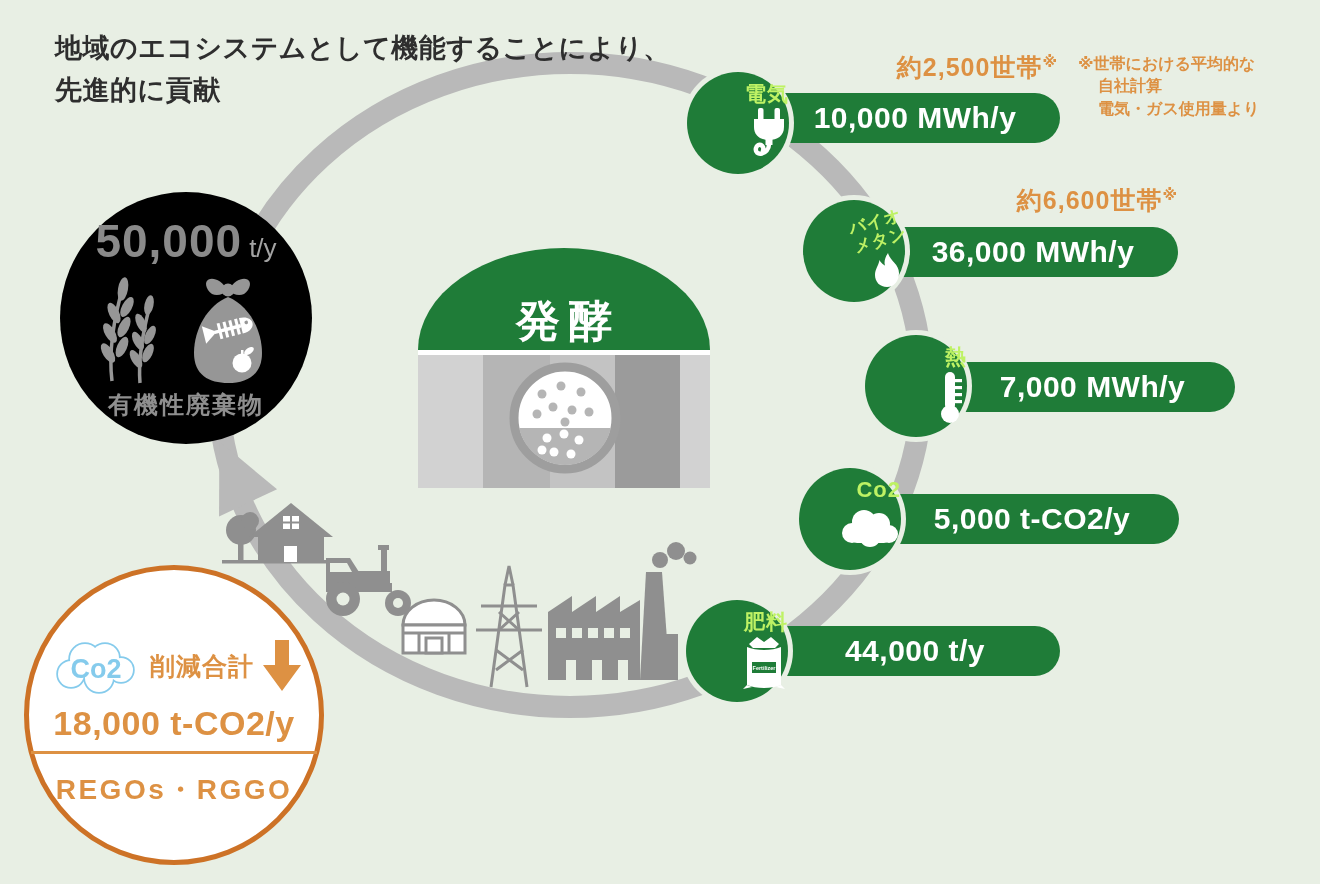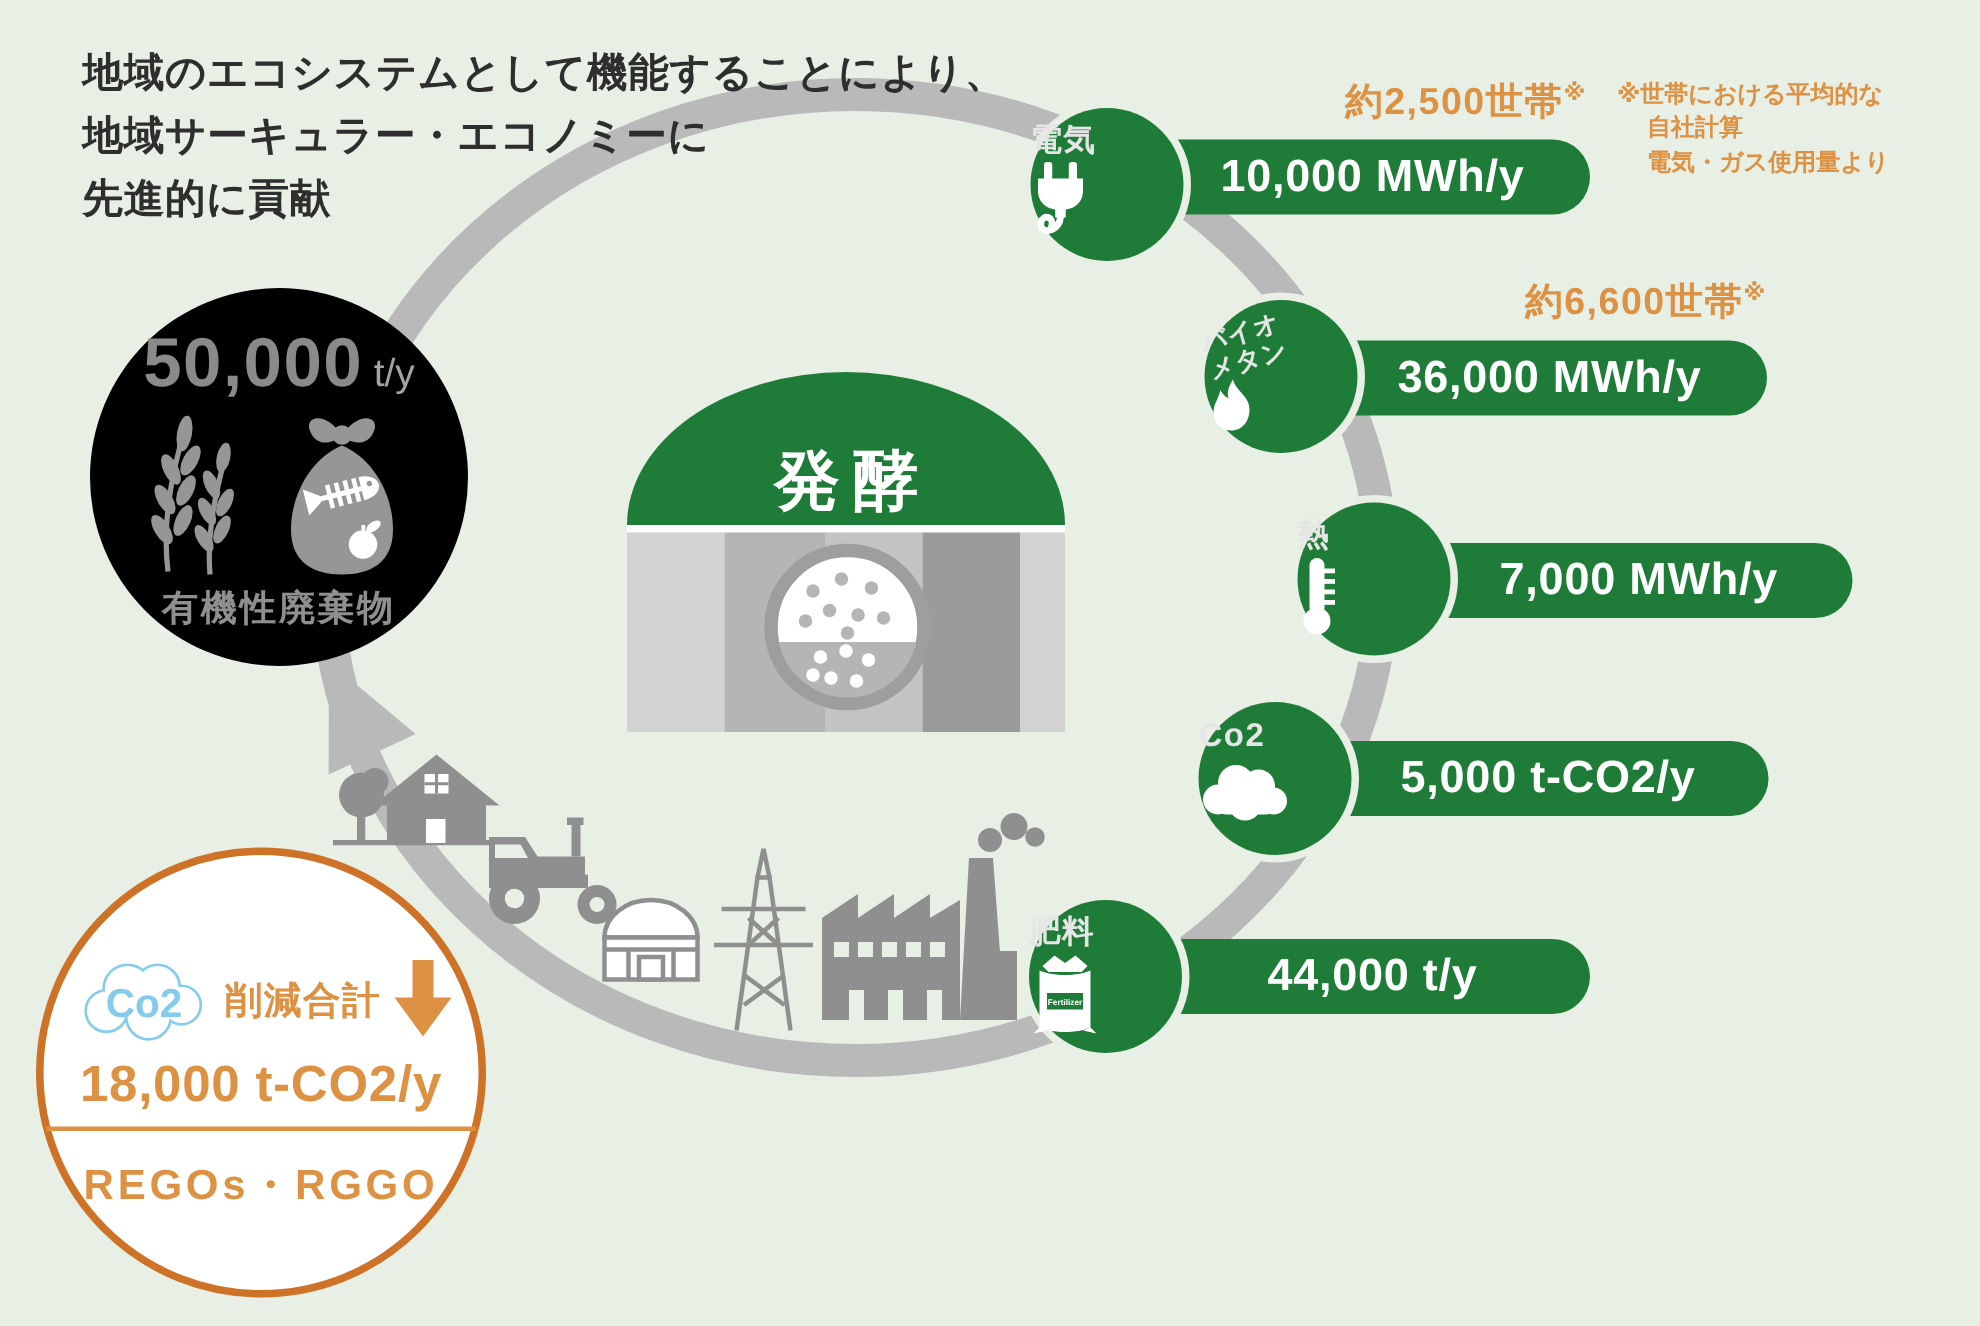--- a/index.html
+++ b/index.html
@@ -37,22 +37,22 @@
   .tank-body{left:418px;top:350px;width:292px;height:138px;border-top:5px solid #fff;box-sizing:border-box;
              display:flex;z-index:2;}
   .stripe{height:100%;}
   .tank-window{left:509px;top:362px;width:112px;height:112px;z-index:3;}
 
   
   .pill{background:var(--green);height:50px;border-radius:8px 25px 25px 8px;z-index:2;
         display:flex;align-items:center;justify-content:center;color:#fff;font-weight:bold;
         font-size:30px;letter-spacing:0.5px;}
   .badge-circle{width:102px;height:102px;border-radius:50%;background:var(--green);
-                box-shadow:0 0 0 5px var(--bg);z-index:3;color:#e5e5e5;text-align:center;
-                display:flex;flex-direction:column;align-items:flex-start;box-sizing:border-box;}
+                box-shadow:0 0 0 5px var(--bg);z-index:3;color:#bef264;text-align:center;
+                display:flex;flex-direction:column;align-items:flex-end;box-sizing:border-box;}
   .badge-label{font-size:21px;font-weight:bold;letter-spacing:1px;margin-top:11px;line-height:1;}
   .badge-label-bio{font-size:17px;font-weight:bold;line-height:1.1;margin-top:13px;
                    transform:rotate(-16deg);letter-spacing:0.5px;}
   .badge-icon{margin-top:3px;}
   .households{color:var(--orange);font-weight:bold;font-size:25px;text-align:right;z-index:2;letter-spacing:1px;}
   .households sup{font-size:15px;}
 
   
   .note{left:1078px;top:53px;width:236px;color:var(--orange);font-weight:bold;font-size:16px;
         line-height:1.4;z-index:2;}
@@ -140,21 +140,20 @@
       <rect x="592" y="660" width="10" height="20" fill="#e8efe4"></rect>
       <rect x="618" y="660" width="10" height="20" fill="#e8efe4"></rect>
       <circle cx="660" cy="560" r="8" fill="#8f8f8f"></circle>
       <circle cx="676" cy="551" r="9" fill="#8f8f8f"></circle>
       <circle cx="690" cy="558" r="6.5" fill="#8f8f8f"></circle>
     </g>
   </svg>
 
   <div class="abs title">
     <div>地域のエコシステムとして機能することにより、</div>
-    <div>地域サーキュラー・エコノミーに</div>
     <div>先進的に貢献</div>
   </div>
 
   <div class="abs input-circle">
     <div class="input-amount-row">
       <span class="input-amount">50,000</span>
       <span class="input-unit">t/y</span>
     </div>
     <div class="input-icons">
       <svg width="78" height="112" viewBox="0 0 78 112">

